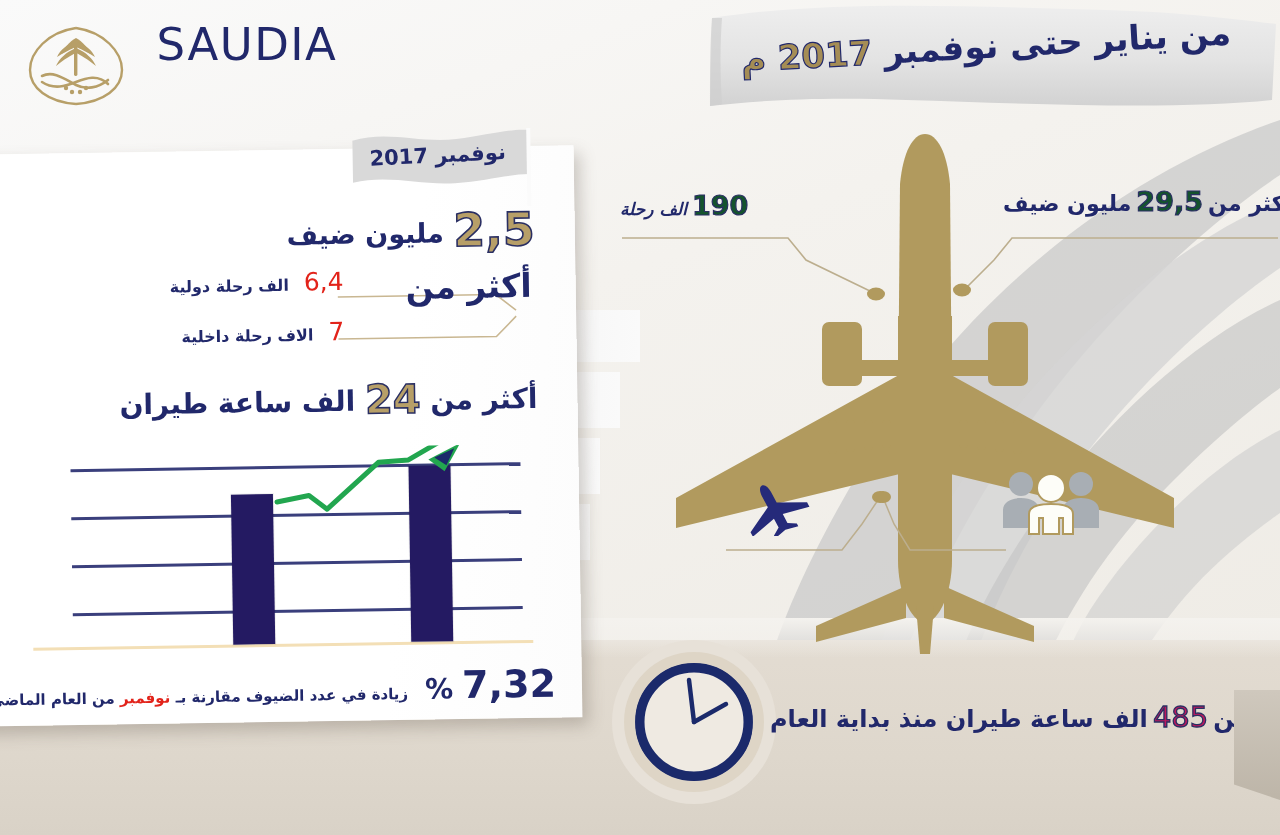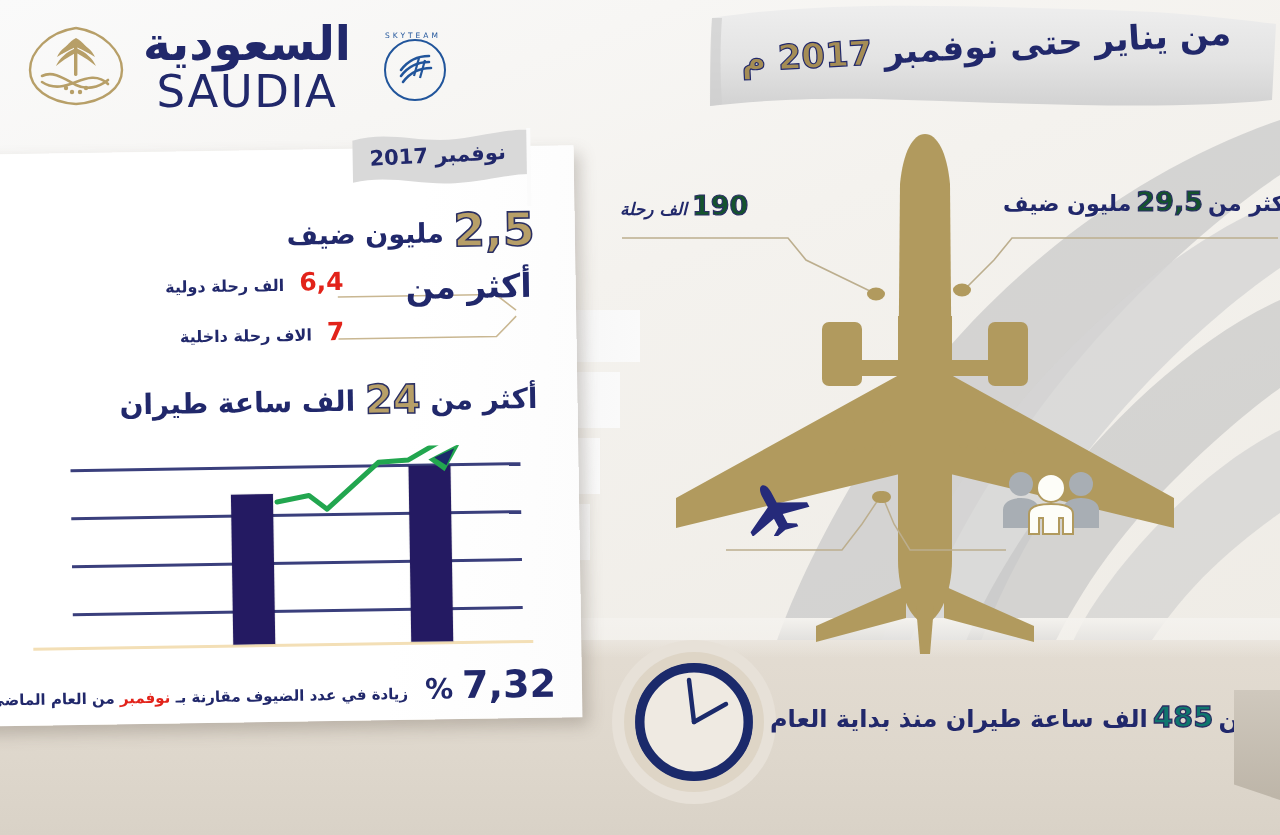--- a/index.html
+++ b/index.html
@@ -75,21 +75,21 @@
   .big-gold{
     font-size:46px;font-weight:bold;color:#b79f68;
     -webkit-text-stroke:1.6px #2a2f63;vertical-align:-4px;
   }
   .row-aktharmin{
     position:absolute;right:44px;top:120px;direction:rtl;
     font-size:33px;font-weight:bold;color:#21286b;
   }
   .sub-a{position:absolute;right:232px;top:118px;direction:rtl;white-space:nowrap;}
   .sub-b{position:absolute;right:232px;top:168px;direction:rtl;white-space:nowrap;}
-  .sub-num{font-size:25px;font-weight:bold;color:#e2231a;}
+  .sub-num{font-size:25px;font-weight:normal;color:#e2231a;}
   .sub-lbl{font-size:16px;font-weight:bold;color:#21286b;margin-right:10px;}
   .brace{position:absolute;right:56px;top:112px;width:190px;height:110px;}
 
   .row-hours{
     position:absolute;right:40px;top:228px;direction:rtl;white-space:nowrap;
     font-size:28px;font-weight:bold;color:#21286b;
   }
   .mid-gold{
     font-size:40px;font-weight:bold;color:#b79f68;
     -webkit-text-stroke:1.5px #2a2f63;vertical-align:-3px;
@@ -125,21 +125,21 @@
   .plane-small{position:absolute;left:740px;top:480px;width:70px;height:56px;}
   .people{position:absolute;left:995px;top:466px;width:112px;height:70px;}
 
   
   .clock{position:absolute;left:610px;top:638px;width:168px;height:168px;}
 
   
   .co-bottom{
     position:absolute;left:770px;top:700px;direction:rtl;white-space:nowrap;
   }
-  .cb-num{font-size:29px;font-weight:bold;color:#0f766e;-webkit-text-stroke:1.3px #2a2f63;}
+  .cb-num{font-size:29px;font-weight:normal;color:#be185d;-webkit-text-stroke:1.3px #2a2f63;}
   .cb-txt{font-size:24px;font-weight:bold;color:#21286b;}
 </style>
 </head>
 <body>
 
 <div id="stage">
 
   <div class="bg-base"></div>
   <div class="bg-white-top"></div>
 
@@ -183,37 +183,21 @@
         </g>
         <g fill="#b79f68">
           <circle cx="44" cy="66" r="2.2"></circle>
             <circle cx="50" cy="70" r="2.2"></circle>
           <circle cx="58" cy="70" r="2.2"></circle>
             <circle cx="64" cy="66" r="2.2"></circle>
         </g>
       </svg>
     </div>
     <div class="logo-word">
-      <div class="ar-brand">السعودية</div>
       <div class="en-brand">SAUDIA</div>
-    </div>
-    <div class="skyteam">
-      <svg width="92" height="80" viewBox="0 0 92 80">
-        <circle cx="48" cy="42" r="30" fill="none" stroke="#21559b" stroke-width="2"></circle>
-        <g fill="none" stroke="#21559b" stroke-width="2.6" stroke-linecap="round">
-          <path d="M34,48 C40,40 50,34 62,34"></path>
-          <path d="M34,42 C40,34 50,28 62,28"></path>
-          <path d="M36,54 C42,46 52,40 64,40"></path>
-        </g>
-        <g fill="none" stroke="#21559b" stroke-width="2.2">
-          <path d="M52,30 L47,48"></path>
-            <path d="M58,32 L53,50"></path>
-        </g>
-        <text x="46" y="10" font-size="7.5" fill="#21559b" text-anchor="middle" font-family="DejaVu Sans, sans-serif" letter-spacing="3">SKYTEAM</text>
-      </svg>
     </div>
   </div>
 
   <div class="ribbon-top">
     <svg width="574" height="112" viewBox="0 0 574 112" style="position:absolute;left:0;top:0;">
       <defs>
         <linearGradient id="ribg" x1="0" y1="0" x2="0" y2="1">
           <stop offset="0%" stop-color="#eeeeee"></stop>
           <stop offset="55%" stop-color="#e3e3e3"></stop>
           <stop offset="100%" stop-color="#d2d2d2"></stop>

